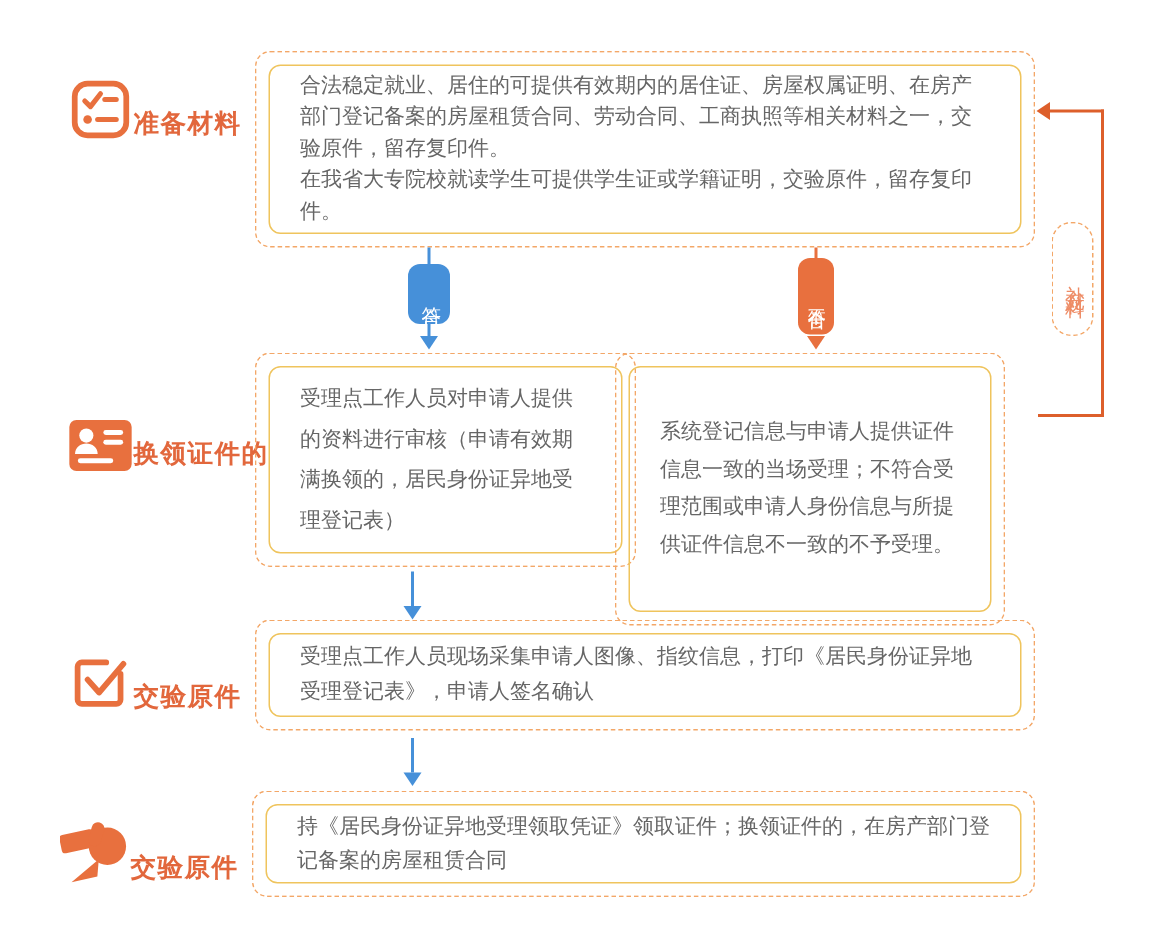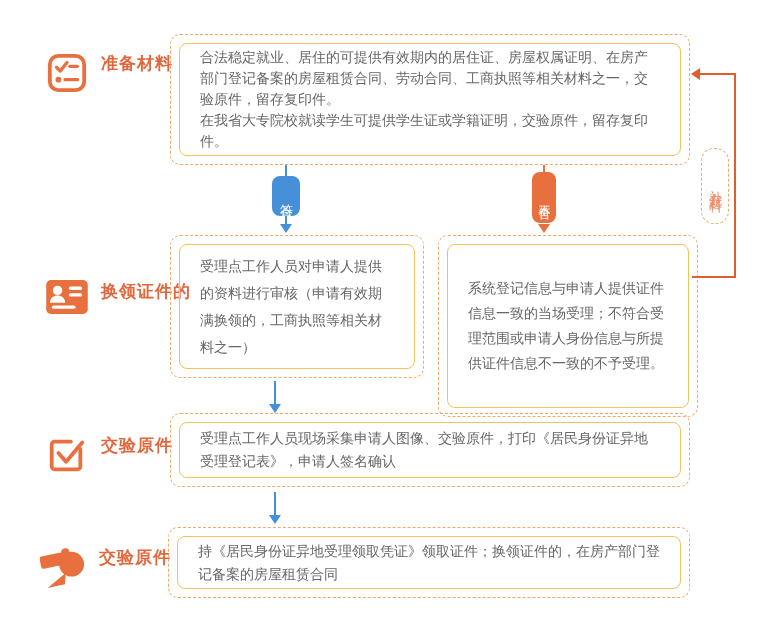--- a/index.html
+++ b/index.html
@@ -1,21 +1,21 @@
 <!DOCTYPE html>
 <html><head>
 <meta charset="utf-8">
 <style>
   html,body{margin:0;padding:0;background:#ffffff;}
   .canvas{
     position:relative;width:780px;height:626px;background:#ffffff;
     font-family:"DejaVu Sans","Liberation Sans",sans-serif;overflow:hidden;
   }
   
-  .step{position:absolute;display:flex;align-items:flex-start;gap:13px;}
+  .step{position:absolute;display:flex;align-items:flex-end;gap:1px;}
   .step-icon{flex:0 0 auto;display:flex;align-items:center;justify-content:center;}
   .step-label{font-size:17px;font-weight:bold;color:#E2673C;letter-spacing:1px;white-space:nowrap;}
   
   .dashed-box{position:absolute;border:1px dashed #F3A768;border-radius:10px;padding:8px;box-sizing:border-box;}
   .inner-box{width:100%;height:100%;box-sizing:border-box;border:1px solid #EFC45D;border-radius:8px;
     padding:4px 20px;color:#666666;font-size:14px;display:flex;flex-direction:column;justify-content:center;}
   .lh21{line-height:21px;}
   .lh27{line-height:27px;}
   .lh25{line-height:25px;}
   .lh23{line-height:23px;}
@@ -104,42 +104,42 @@
   <div class="pill pill-pass" style="left:272px;top:176px;width:28px;height:40px;">符合</div>
   <div class="vline-blue" style="left:285px;top:216px;height:8px;"></div>
   <div class="head-down-blue" style="left:280px;top:224px;"></div>
 
   <div class="oline" style="left:543px;top:165px;width:2px;height:8px;background:#E8703E;"></div>
   <div class="pill pill-fail" style="left:532px;top:172px;width:24px;height:51px;">不符合</div>
   <div class="head-down-orange" style="left:538px;top:224px;"></div>
 
   <div class="dashed-box" style="left:170px;top:235px;width:254px;height:143px;">
     <div class="inner-box lh27">
-      <div>受理点工作人员对申请人提供的资料进行审核（申请有效期满换领的，工商执照等相关材料之一）</div>
+      <div>受理点工作人员对申请人提供的资料进行审核（申请有效期满换领的，居民身份证异地受理登记表）</div>
     </div>
   </div>
 
-  <div class="dashed-box" style="left:438px;top:235px;width:260px;height:182px;">
+  <div class="dashed-box" style="left:410px;top:235px;width:260px;height:182px;">
     <div class="inner-box lh25">
       <div>系统登记信息与申请人提供证件信息一致的当场受理；不符合受理范围或申请人身份信息与所提供证件信息不一致的不予受理。</div>
     </div>
   </div>
 
   <div class="supplement" style="left:701px;top:148px;width:28px;height:76px;">补充材料</div>
   <div class="oline" style="left:699px;top:73px;width:37px;height:2px;"></div>
   <div class="head-left-orange" style="left:691px;top:68px;"></div>
   <div class="oline" style="left:734px;top:73px;width:2px;height:205px;"></div>
   <div class="oline" style="left:692px;top:276px;width:44px;height:2px;"></div>
 
   <div class="vline-blue" style="left:274px;top:381px;height:23px;"></div>
   <div class="head-down-blue" style="left:269px;top:404px;"></div>
 
   <div class="dashed-box" style="left:170px;top:413px;width:520px;height:74px;">
     <div class="inner-box lh23">
-      <div>受理点工作人员现场采集申请人图像、交验原件，打印《居民身份证异地受理登记表》，申请人签名确认</div>
+      <div>受理点工作人员现场采集申请人图像、指纹信息，打印《居民身份证异地受理登记表》，申请人签名确认</div>
     </div>
   </div>
 
   <div class="vline-blue" style="left:274px;top:492px;height:23px;"></div>
   <div class="head-down-blue" style="left:269px;top:515px;"></div>
 
   <div class="dashed-box" style="left:168px;top:527px;width:522px;height:71px;">
     <div class="inner-box lh23">
       <div>持《居民身份证异地受理领取凭证》领取证件；换领证件的，在房产部门登记备案的房屋租赁合同</div>
     </div>

